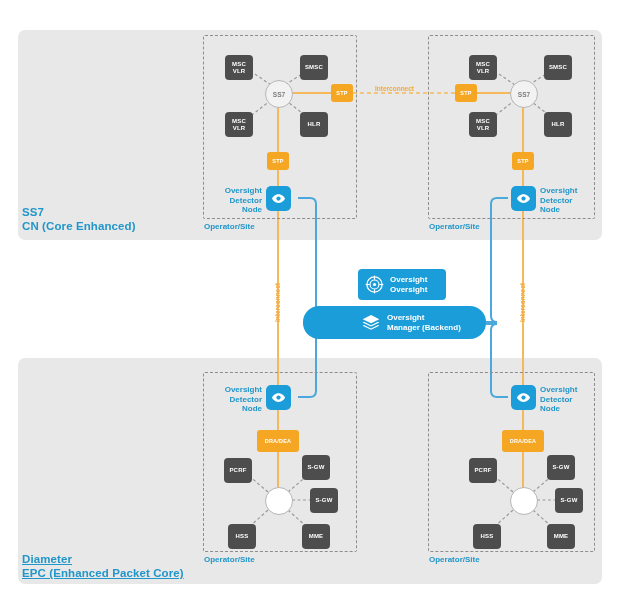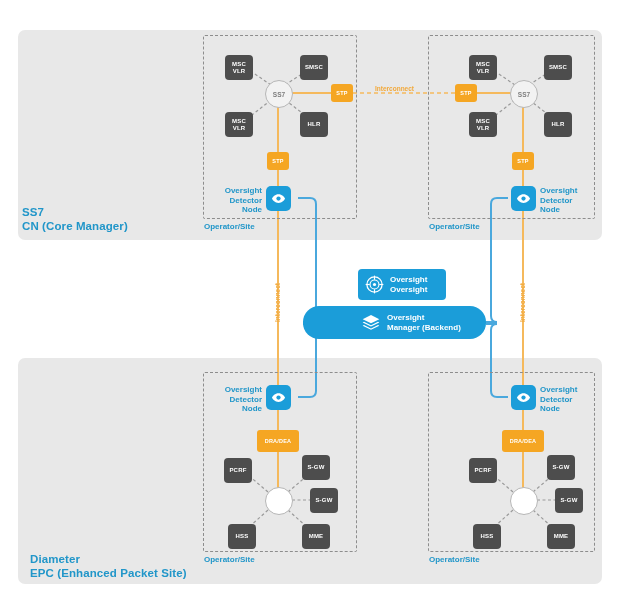--- a/index.html
+++ b/index.html
@@ -9,21 +9,21 @@
   #stage{position:absolute;left:0;top:0;width:620px;height:600px;}
 
   
   .zone{position:absolute;background:#e8e8e8;border-radius:7px;}
   #zone-ss7{left:18px;top:30px;width:584px;height:210px;}
   #zone-epc{left:18px;top:358px;width:584px;height:226px;}
 
   .zone-label{position:absolute;color:#2196c9;font-weight:bold;
               font-size:11.5px;line-height:14px;letter-spacing:.1px;}
   #zone-ss7-label{left:22px;top:205px;}
-  #zone-epc-label{left:30px;top:552px;}
+  #zone-epc-label{left:22px;top:552px;text-decoration:underline;}
 
   
   .site{position:absolute;border:1.4px dashed #8d8d8d;border-radius:2px;}
   #site-tl{left:203px;top:35px;width:152px;height:182px;}
   #site-tr{left:428px;top:35px;width:165px;height:182px;}
   #site-bl{left:203px;top:372px;width:152px;height:178px;}
   #site-br{left:428px;top:372px;width:165px;height:178px;}
 
   .site-label{position:absolute;color:#2196c9;font-weight:bold;font-size:8px;}
   #site-tl-label{left:204px;top:222px;}
@@ -135,25 +135,25 @@
       <path d="M 298 397 L 310 397 Q 316 397 316 391 L 316 330 Q 316 324 310 324 L 303 324"></path>
 
       <path d="M 508 198 L 497 198 Q 491 198 491 204 L 491 316 Q 491 322 497 322 L 486 322"></path>
 
       <path d="M 508 397 L 497 397 Q 491 397 491 391 L 491 330 Q 491 324 497 324 L 486 324"></path>
     </g>
   </svg>
 
   <div class="zone-label" id="zone-ss7-label">
     <div>SS7</div>
-    <div>CN (Core Manager)</div>
+    <div>CN (Core Enhanced)</div>
   </div>
   <div class="zone-label" id="zone-epc-label">
     <div>Diameter</div>
-    <div>EPC (Enhanced Packet Site)</div>
+    <div>EPC (Enhanced Packet Core)</div>
   </div>
 
   <div class="site" id="site-tl"></div>
   <div class="site" id="site-tr"></div>
   <div class="site" id="site-bl"></div>
   <div class="site" id="site-br"></div>
 
   <div class="site-label" id="site-tl-label">Operator/Site</div>
   <div class="site-label" id="site-tr-label">Operator/Site</div>
   <div class="site-label" id="site-bl-label">Operator/Site</div>

